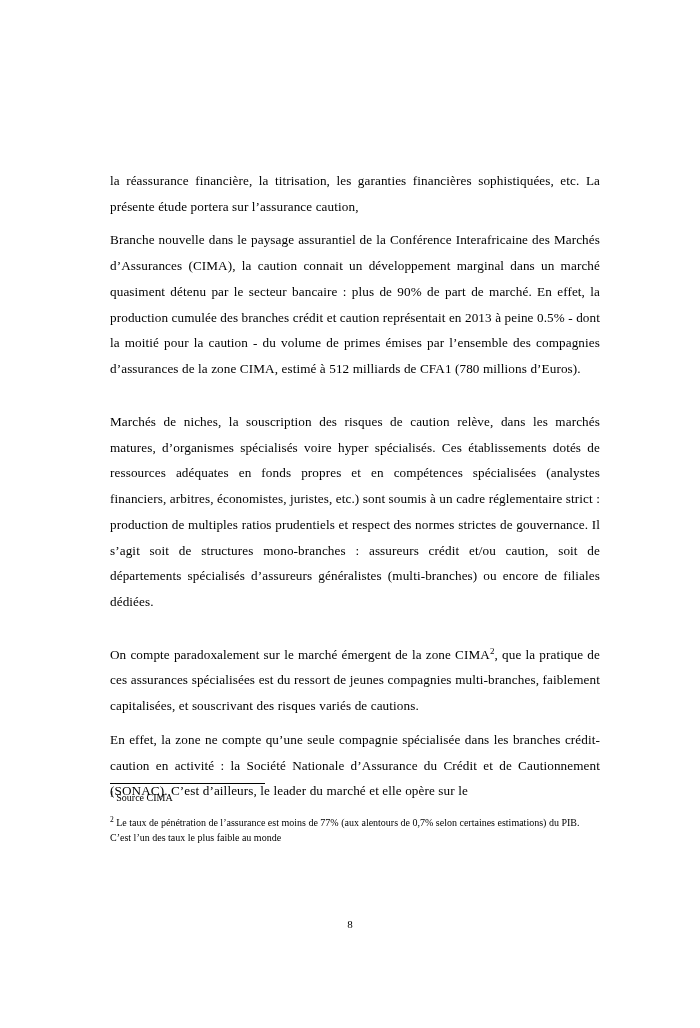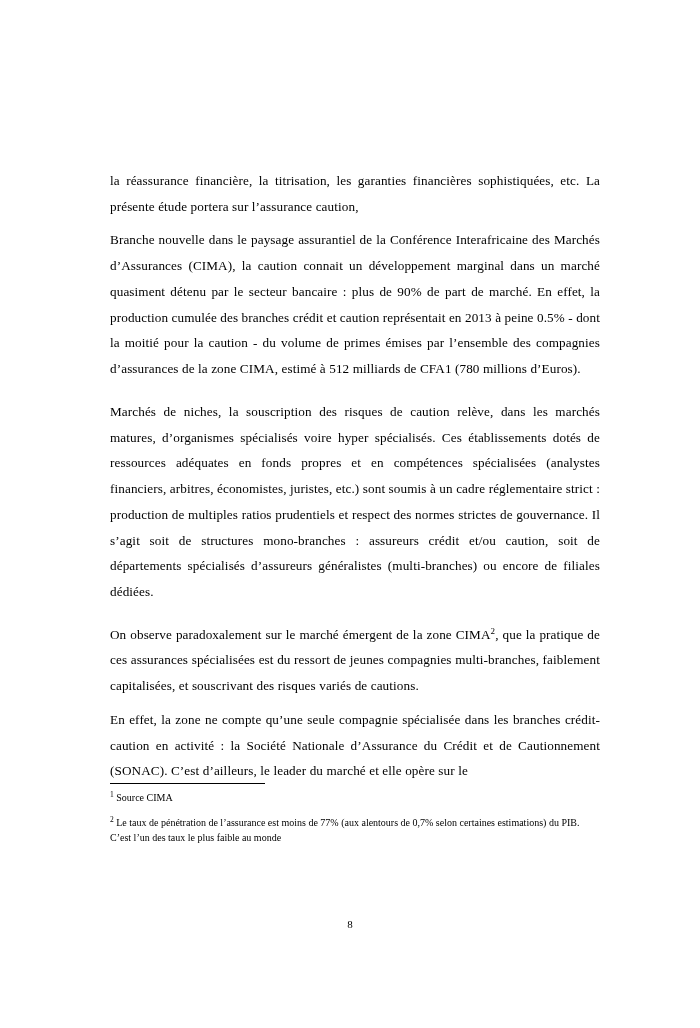--- a/index.html
+++ b/index.html
@@ -26,21 +26,21 @@
     text-align: justify;
     letter-spacing: 0.1px;
   }
   .para {
     margin: 0 0 0 0;
   }
   .para + .para {
     margin-top: 8px;
   }
   .para.spaced {
-    margin-top: 17px;
+    margin-top: 27px;
   }
   sup {
     font-size: 9px;
     vertical-align: super;
     line-height: 0;
   }
   .footnote-area {
     position: absolute;
     left: 110px;
     top: 783px;
@@ -76,21 +76,21 @@
 <div class="page">
 
   <div class="body-text">
 
     <p class="para">la réassurance financière, la titrisation, les garanties financières sophistiquées, etc. La présente étude portera sur l’assurance caution,</p>
 
     <p class="para">Branche nouvelle dans le paysage assurantiel de la Conférence Interafricaine des Marchés d’Assurances (CIMA), la caution connait un développement marginal dans un marché quasiment détenu par le secteur bancaire : plus de 90% de part de marché. En effet, la production cumulée des branches crédit et caution représentait en 2013 à peine 0.5% - dont la moitié pour la caution - du volume de primes émises par l’ensemble des compagnies d’assurances de la zone CIMA, estimé à 512 milliards de CFA1  (780 millions d’Euros).</p>
 
     <p class="para spaced">Marchés de niches, la souscription des risques de caution relève, dans les marchés matures, d’organismes spécialisés voire hyper spécialisés. Ces établissements dotés de ressources adéquates en fonds propres et en compétences spécialisées (analystes financiers, arbitres, économistes, juristes, etc.) sont soumis à un cadre réglementaire strict : production de multiples ratios prudentiels et respect des normes strictes de gouvernance. Il s’agit soit de structures mono-branches : assureurs crédit et/ou caution, soit de départements spécialisés d’assureurs généralistes (multi-branches) ou encore de filiales dédiées.</p>
 
-    <p class="para spaced"><span>On observe paradoxalement sur le marché émergent de la zone CIMA</span><sup>2</sup><span>, que la pratique de ces assurances spécialisées est du ressort de jeunes compagnies multi-branches, faiblement capitalisées, et souscrivant des risques variés de cautions.</span></p>
+    <p class="para spaced"><span>On compte paradoxalement sur le marché émergent de la zone CIMA</span><sup>2</sup><span>, que la pratique de ces assurances spécialisées est du ressort de jeunes compagnies multi-branches, faiblement capitalisées, et souscrivant des risques variés de cautions.</span></p>
 
     <p class="para">En effet, la zone ne compte qu’une seule compagnie spécialisée dans les branches crédit-caution en activité : la Société Nationale d’Assurance du Crédit et de Cautionnement (SONAC). C’est d’ailleurs, le leader du marché et elle opère sur le</p>
 
   </div>
 
   <div class="footnote-area">
     <div class="footnote-rule"></div>
     <div class="footnote"><sup>1</sup><span> Source CIMA</span></div>
     <div class="footnote"><sup>2</sup><span> Le taux de pénétration de l’assurance est moins de 77% (aux alentours de 0,7% selon certaines estimations) du PIB. C’est l’un des taux le plus faible au monde</span></div>
   </div>

